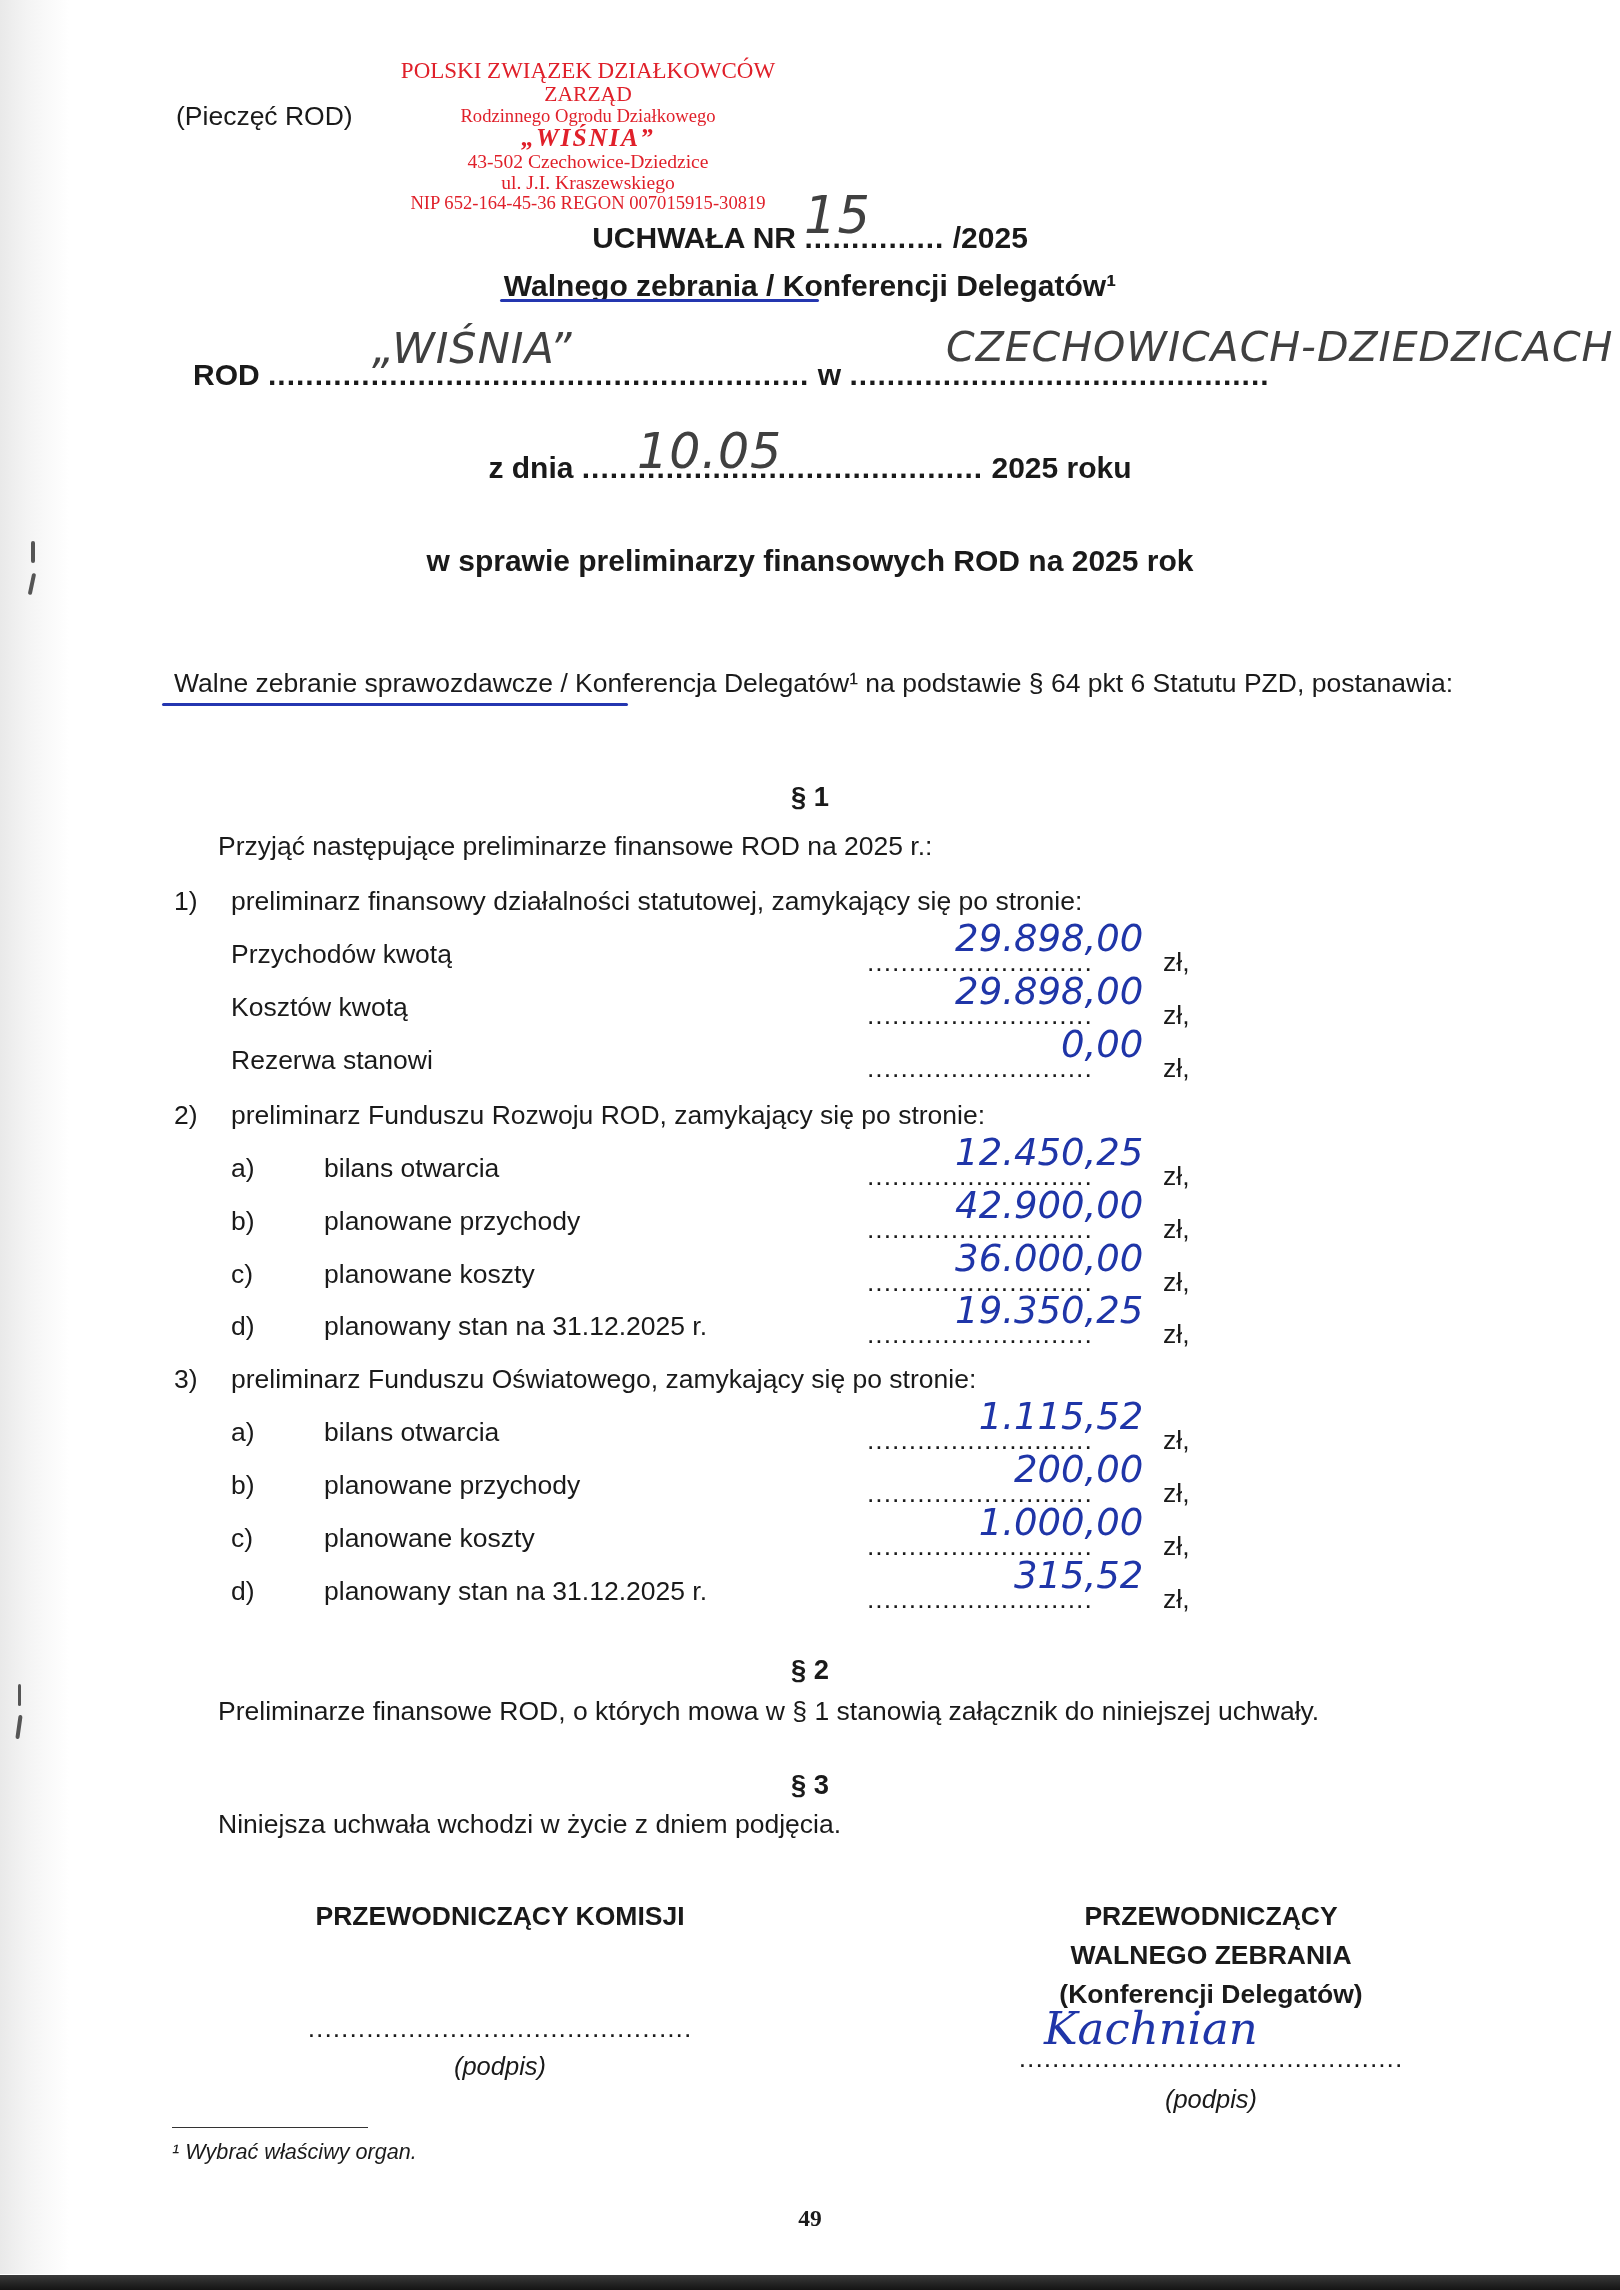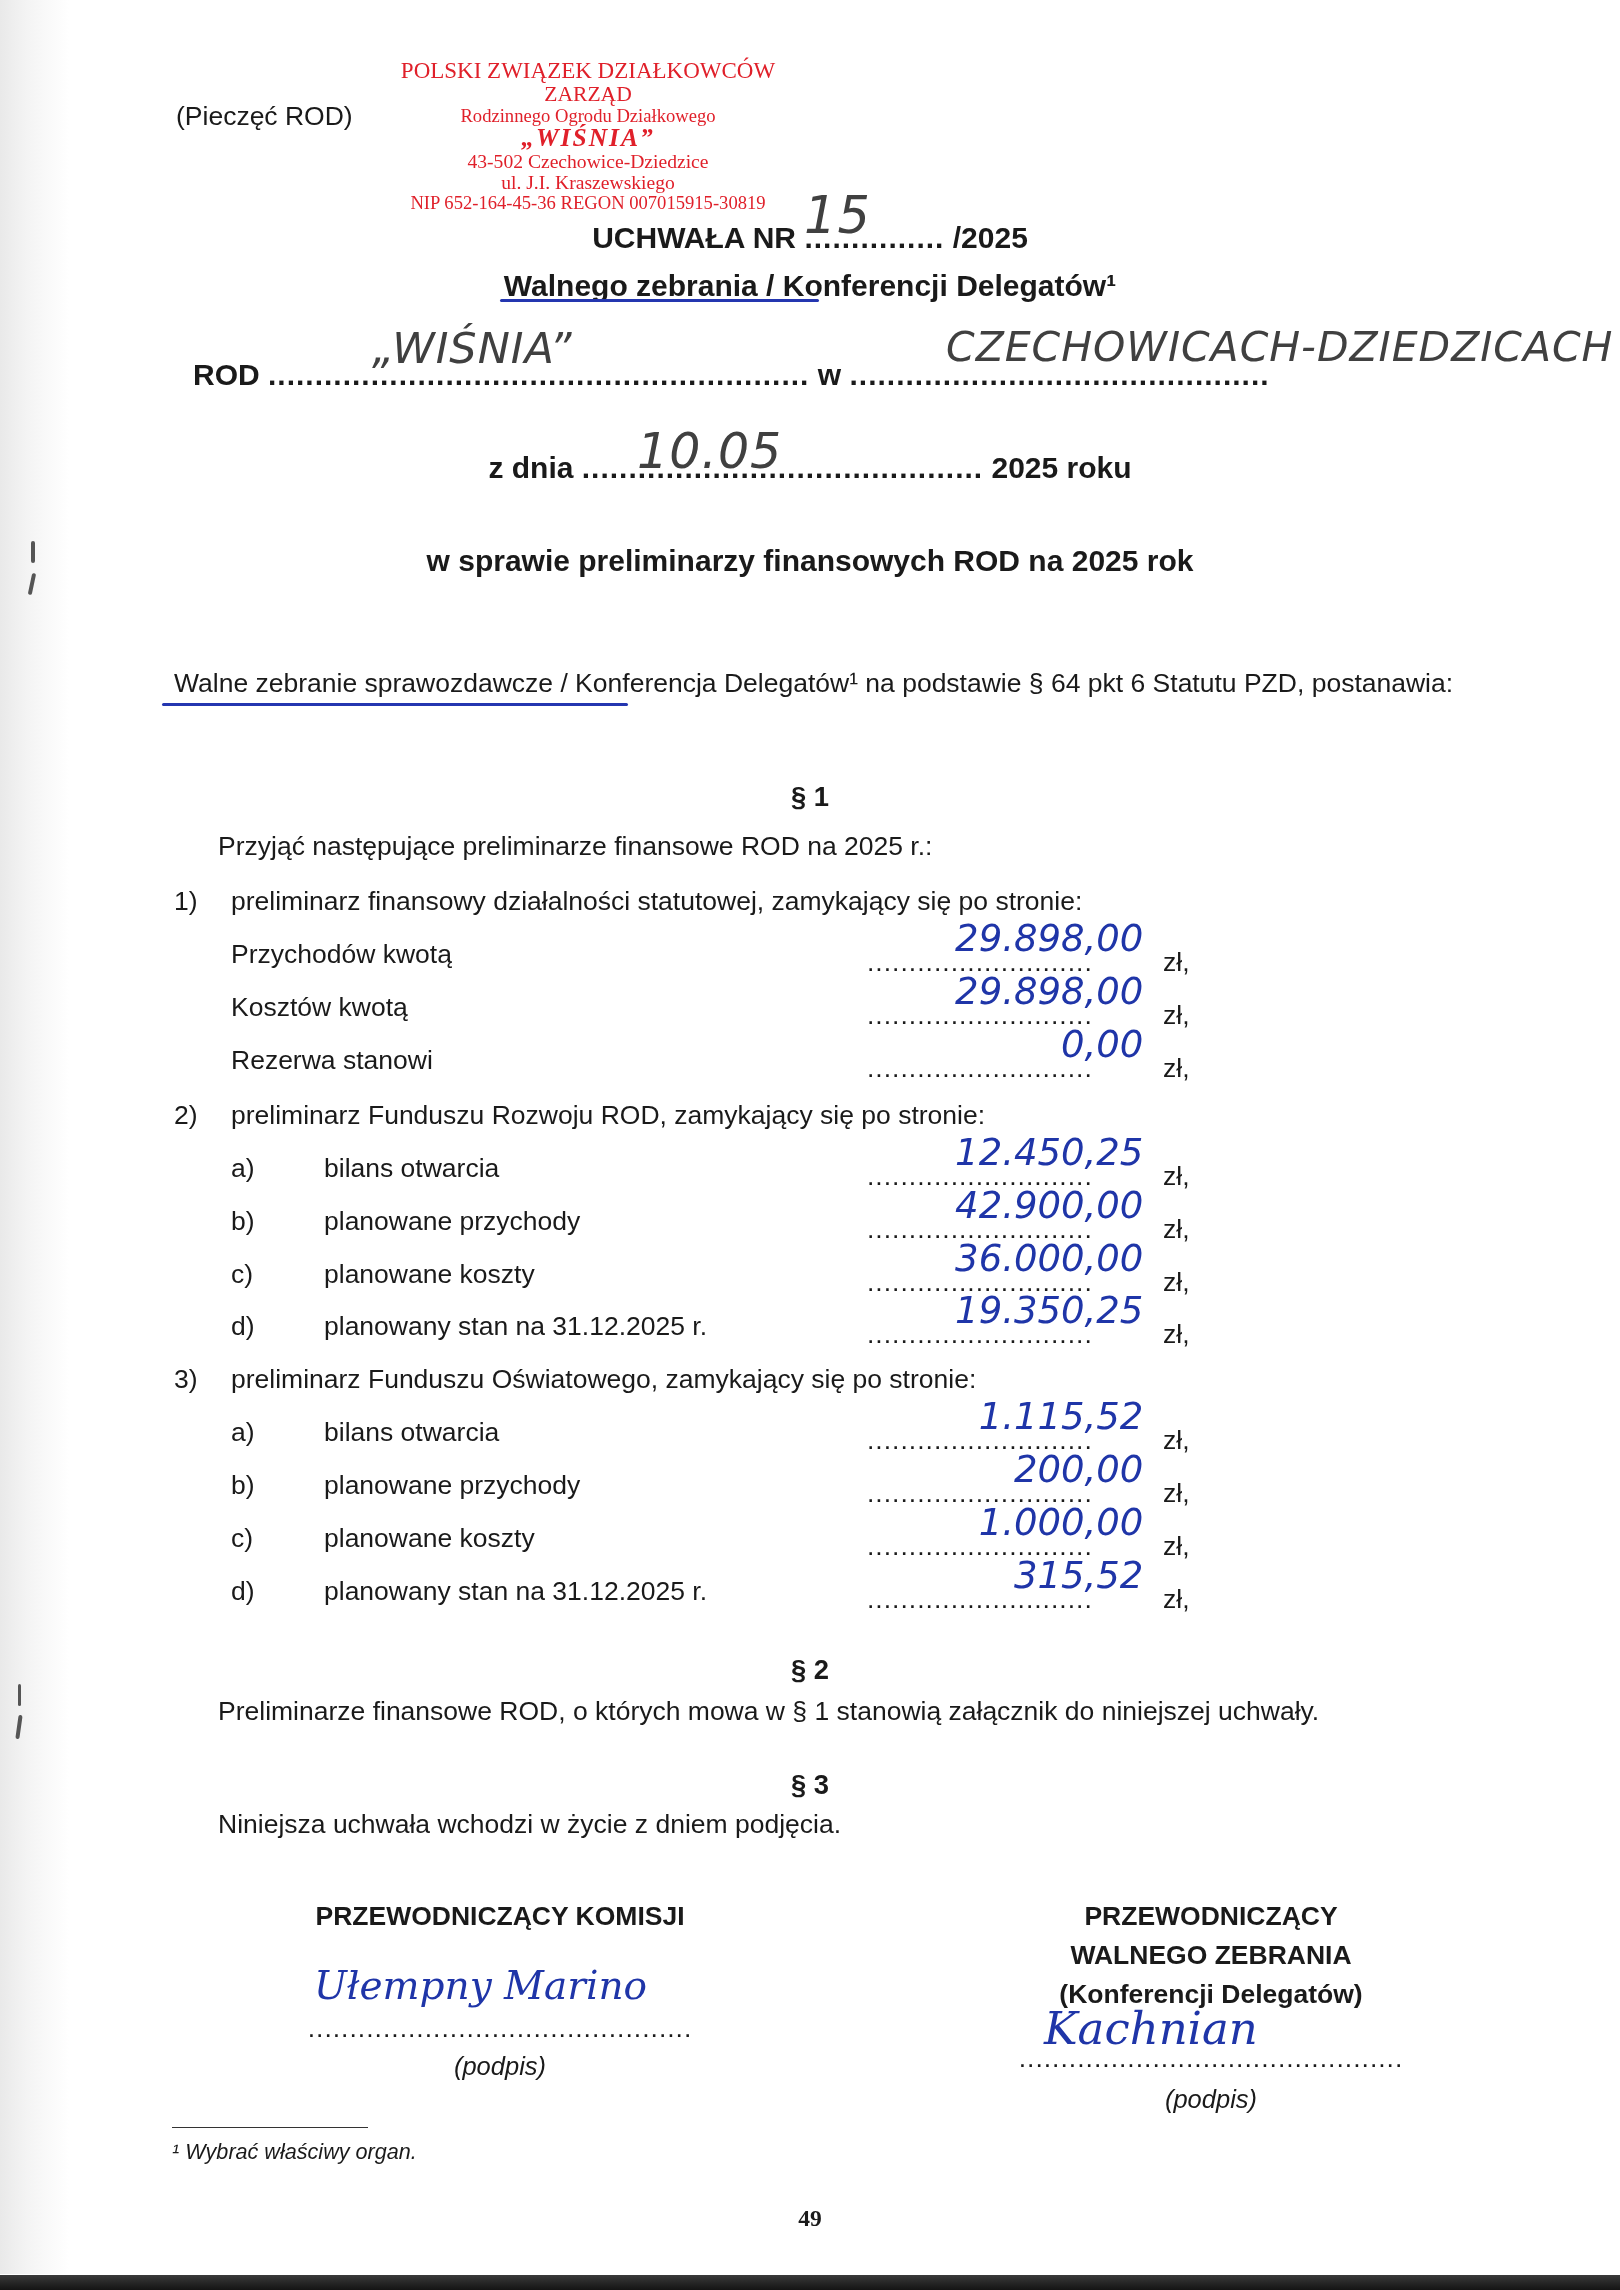--- a/index.html
+++ b/index.html
@@ -243,21 +243,20 @@
 
 <div class="abs para" style="top:1654px;">§ 2</div>
 <div class="abs body-text" style="left:174px; top:1696px;">Preliminarze finansowe ROD, o których mowa w § 1 stanowią załącznik do niniejszej uchwały.</div>
 
 <div class="abs para" style="top:1769px;">§ 3</div>
 <div class="abs body-text" style="left:174px; top:1809px;">Niniejsza uchwała wchodzi w życie z dniem podjęcia.</div>
 
 <div class="abs sig-left">
   <div class="sig-title">PRZEWODNICZĄCY KOMISJI</div>
   <div style="position:relative; height:137px; margin-top:7.8px;">
-    <div class="sig-hand" style="position:absolute; left:69px; top:19.6px;">Ułempny Marino</div>
     <div class="sig-dots" style="position:absolute; left:0; top:69px; width:510px; text-align:center;">..............................................</div>
     <div class="podpis" style="position:absolute; left:0; top:108px; width:510px; text-align:center;">(podpis)</div>
   </div>
 </div>
 
 <div class="abs sig-right">
   <div class="sig-title">PRZEWODNICZĄCY</div>
   <div class="sig-title">WALNEGO ZEBRANIA</div>
   <div class="sig-title">(Konferencji Delegatów)</div>
   <div style="position:relative; height:108px;">

